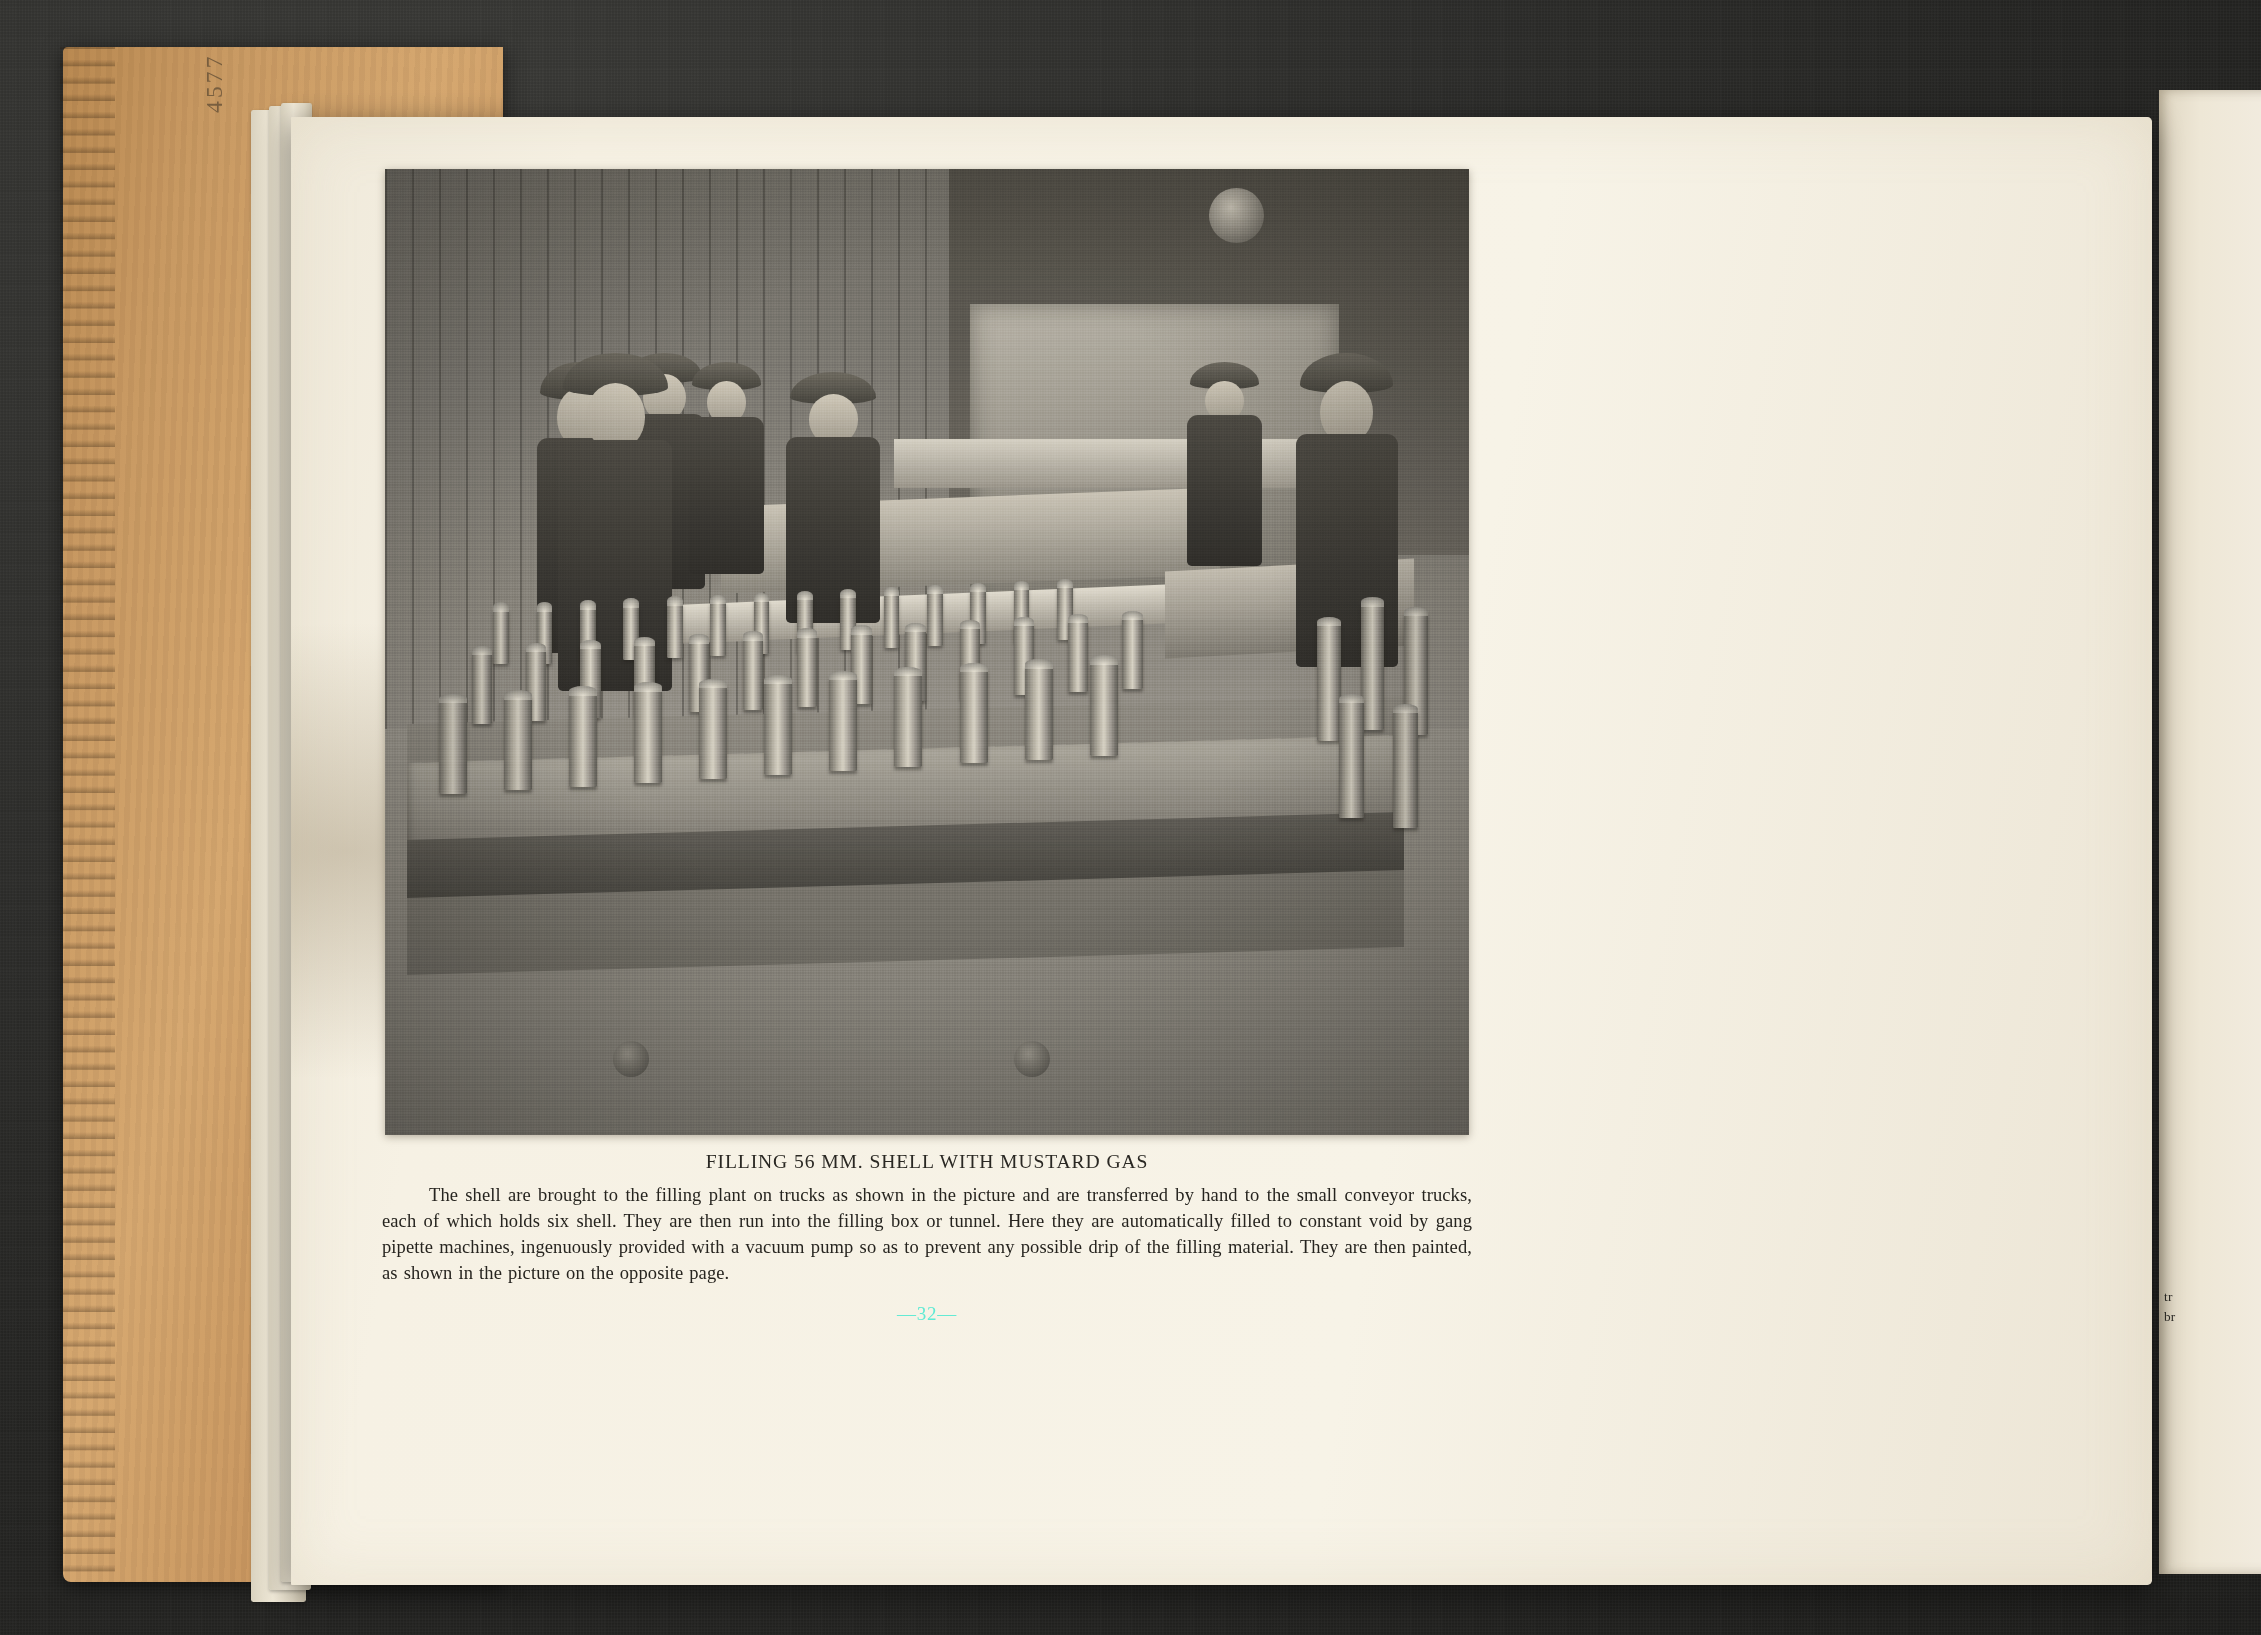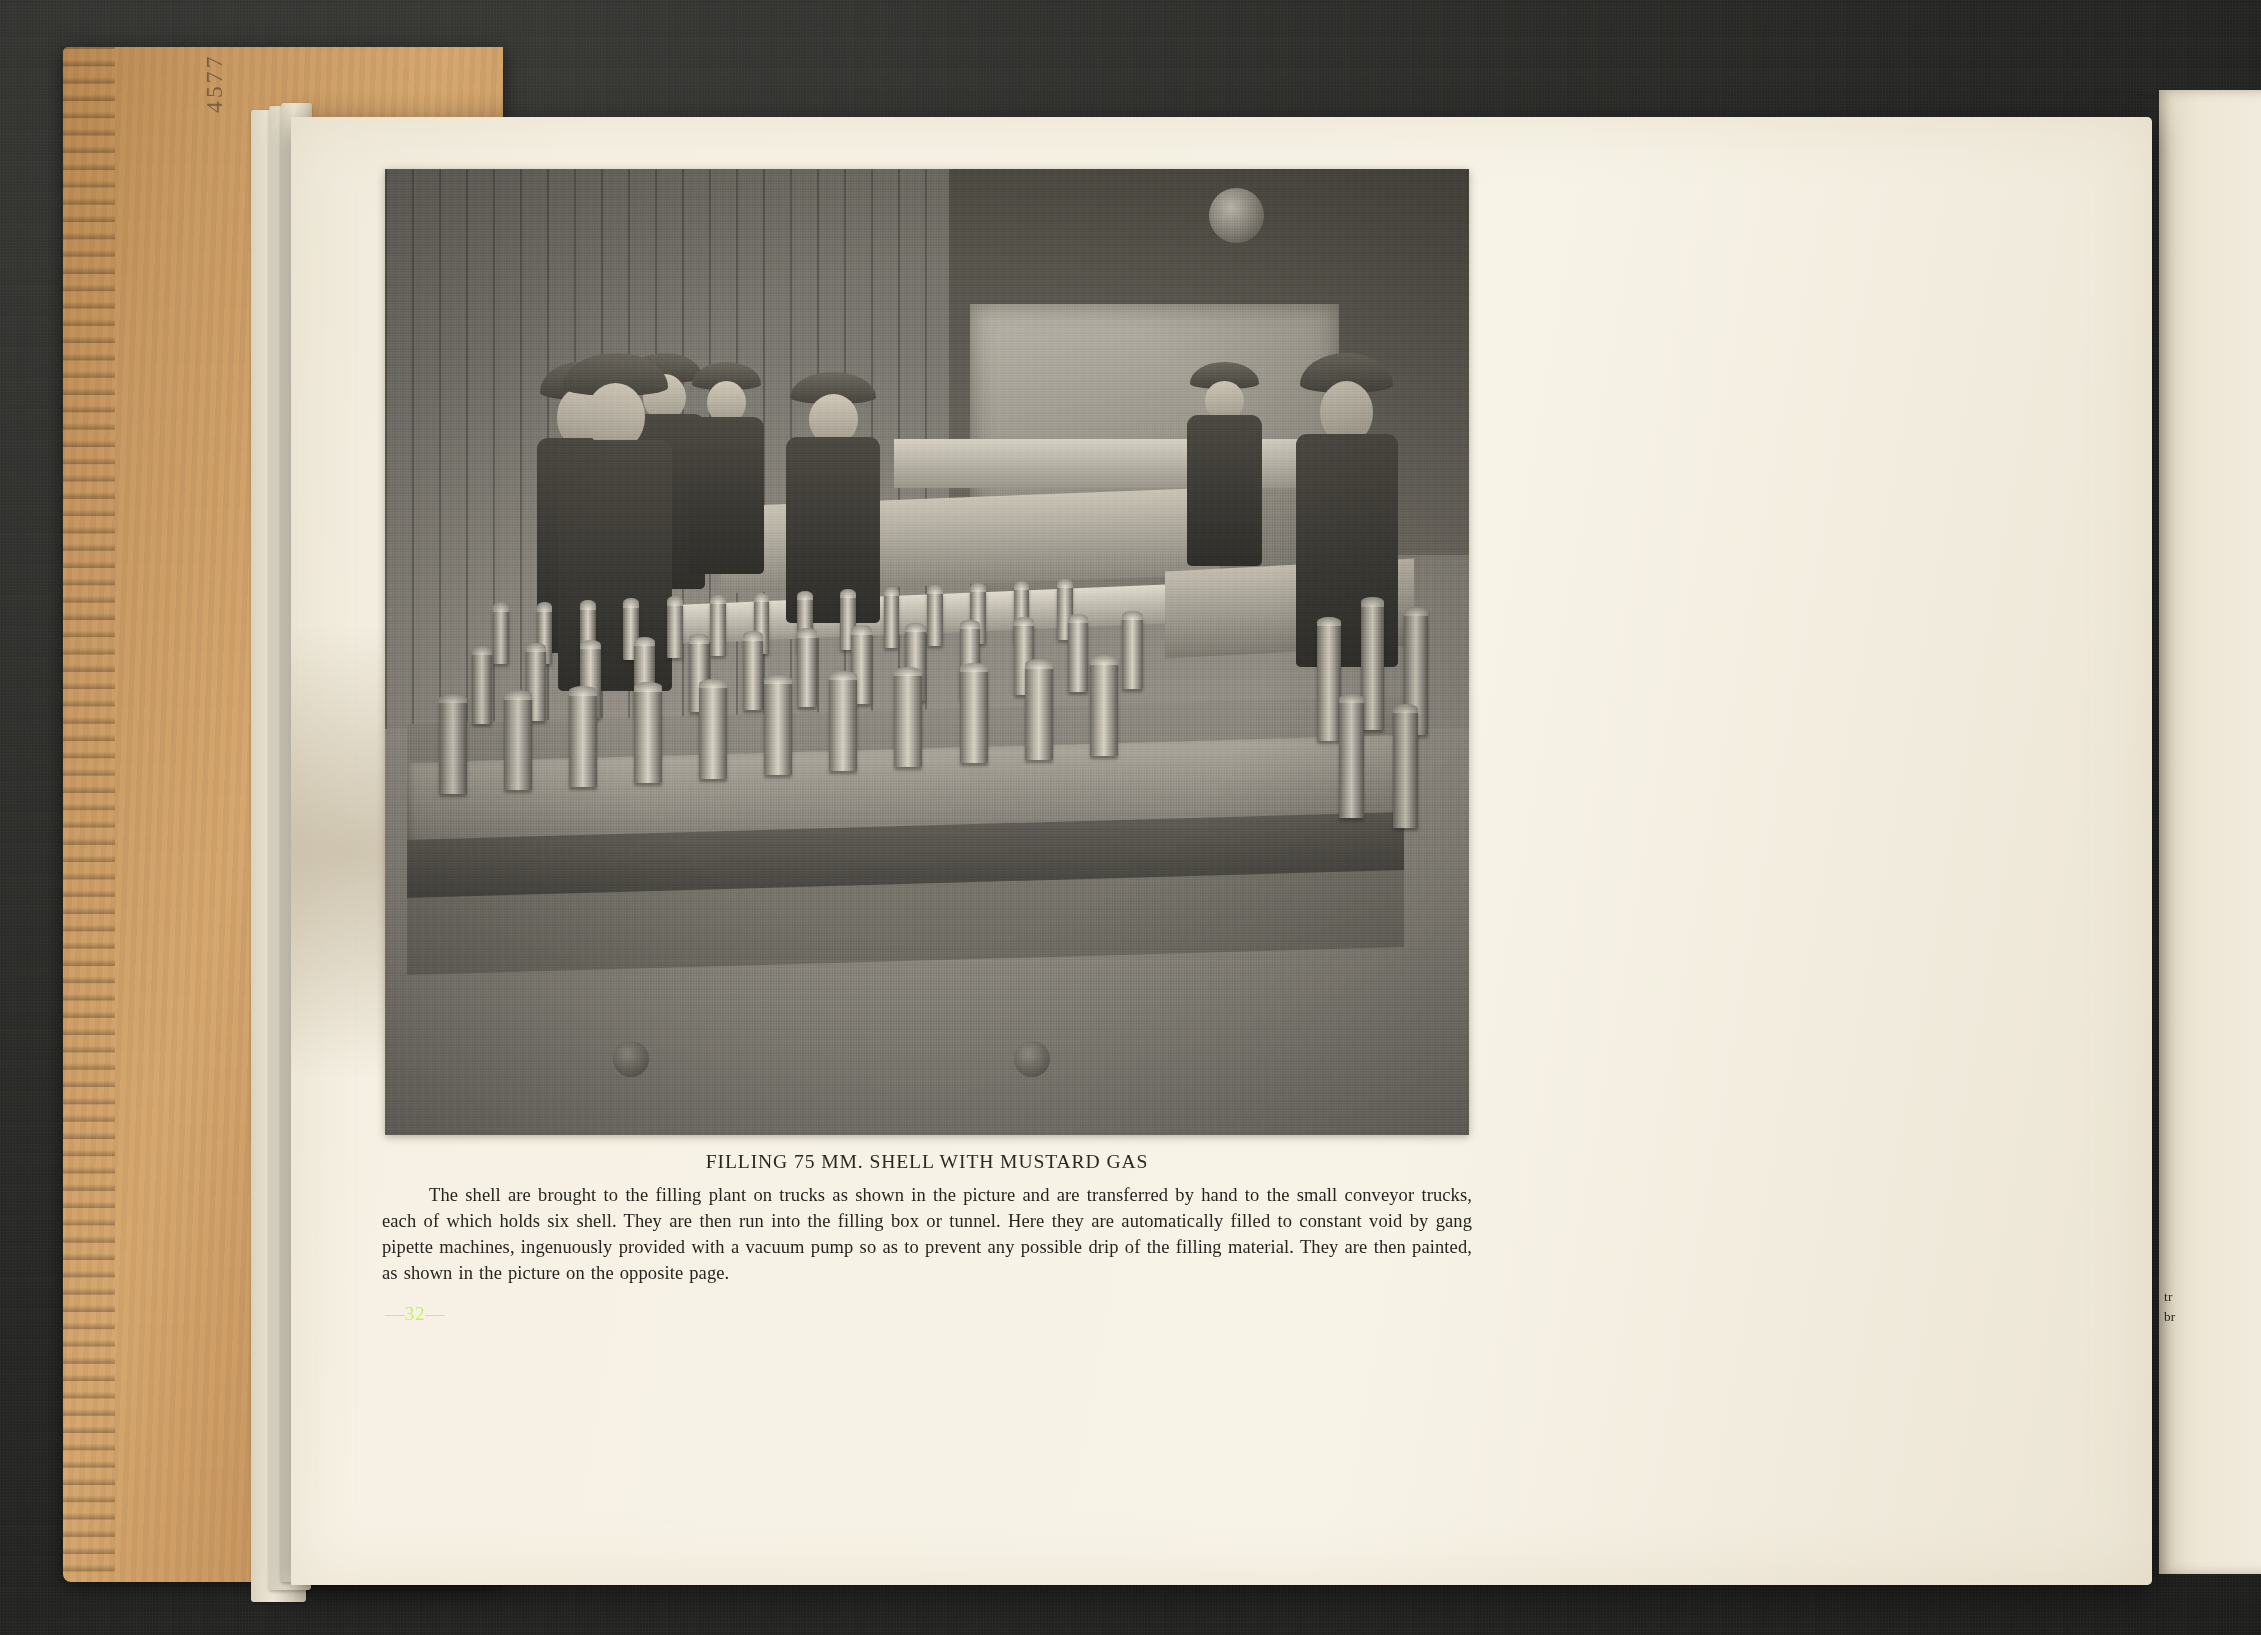--- a/index.html
+++ b/index.html
@@ -283,24 +283,24 @@
     text-align: justify;
     text-indent: 47px;
     letter-spacing: 0.1px;
     word-spacing: 1.3px;
   }
   #page-number{
     position:absolute;
     left: 385px;
     top: 1303px;
     width: 1084px;
-    text-align:left;
+    text-align:center;
     font-family: "Liberation Serif", serif;
     font-size: 19px;
-    color: #bef264;
+    color: #5eead4;
     letter-spacing: 0.8px;
   }
 </style>
 </head>
 <body>
 
 <div id="backdrop"></div>
 
 <div id="book">
 
@@ -421,16 +421,16 @@
   <div class="shell" style="left:86%;top:47%;width:23.6px;height:118px;"></div>
   <div class="shell" style="left:90%;top:45%;width:23.6px;height:126px;"></div>
   <div class="shell" style="left:94%;top:46%;width:23.6px;height:122px;"></div>
   <div class="shell" style="left:88%;top:55%;width:25px;height:118px;"></div>
   <div class="shell" style="left:93%;top:56%;width:25px;height:118px;"></div>
 
   <div class="ph" id="ph-vign"></div>
   <div class="ph" id="ph-grain"></div>
 </div>
 
-<div id="caption-title">FILLING 75 MM. SHELL WITH MUSTARD GAS</div>
+<div id="caption-title">FILLING 56 MM. SHELL WITH MUSTARD GAS</div>
 <div id="caption-body">The shell are brought to the filling plant on trucks as shown in the picture and are transferred by hand to the small conveyor trucks, each of which holds six shell.  They are then run into the filling box or tunnel.  Here they are automatically filled to constant void by gang pipette machines, ingenuously provided with a vacuum pump so as to prevent any possible drip of the filling material.  They are then painted, as shown in the picture on the opposite page.</div>
 <div id="page-number">—32—</div>
 
 
 </body></html>

